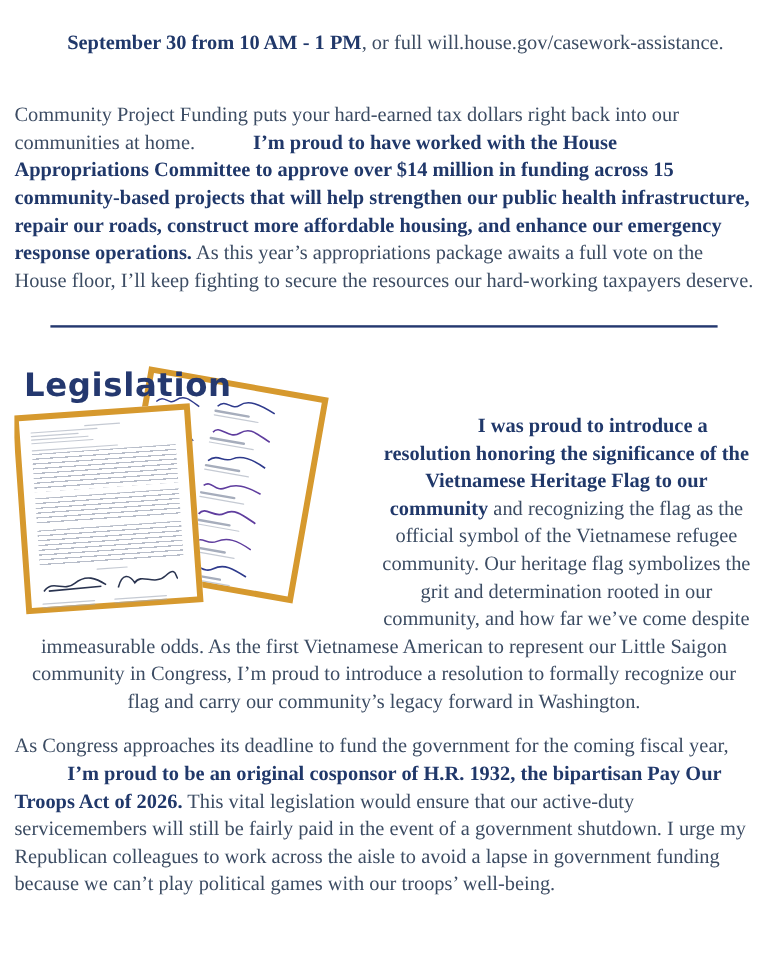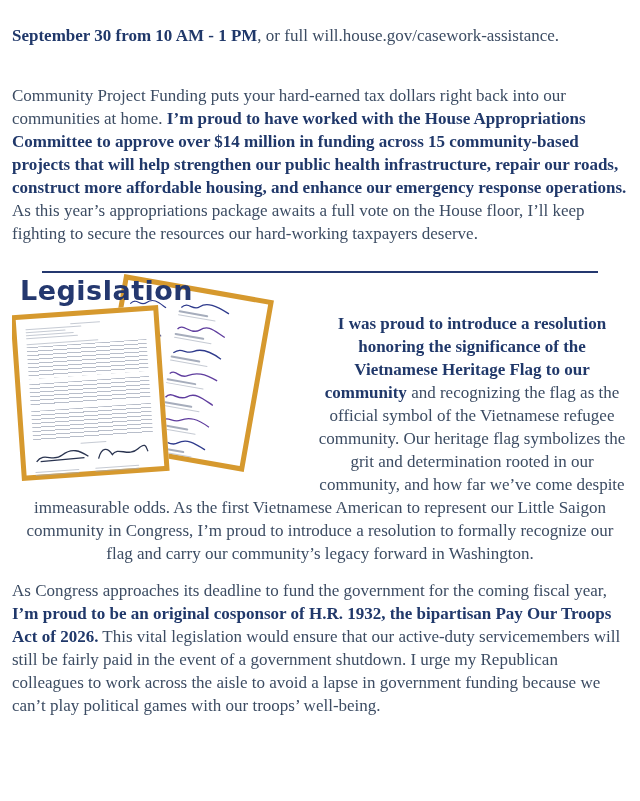--- a/index.html
+++ b/index.html
@@ -7,25 +7,25 @@
     --orange:#d6992e; --ink-blue:#2e3a8c; --ink-purple:#5f3d9e; --paper-line:#a6adbc;
   }
   *{box-sizing:border-box;}
   html,body{margin:0;padding:0;}
   body{
     width:640px;height:801px;background:#ffffff;overflow:hidden;
     font-family:"Liberation Serif",serif;font-size:17px;line-height:23px;color:var(--text);
   }
   .wrap{padding:0 12px;}
   p{margin:0;}
-  strong{font-weight:700;color:var(--bold);}
+  strong{font-weight:700;color:var(--bold);margin-left:44px;}
   .intro{margin-top:24px;}
   .funding{margin-top:37px;}
   hr.section-divider{border:none;border-top:2px solid var(--navy);margin:26px 30px 0 30px;}
-  .leg{padding-top:1px;overflow:hidden;}
+  .leg{padding-top:32px;overflow:hidden;}
   .leg-left{float:left;width:304px;}
   h2.leg-heading{
     margin:0 0 0 8px;position:relative;z-index:3;
     font-family:"DejaVu Sans",sans-serif;font-weight:700;
     font-size:27px;line-height:34px;color:var(--navy);letter-spacing:.5px;
   }
   .leg-heading .line2{margin-left:20px;}
   .leg-text{margin-top:38px;text-align:center;}
   .troops{clear:left;margin-top:14px;}
 

